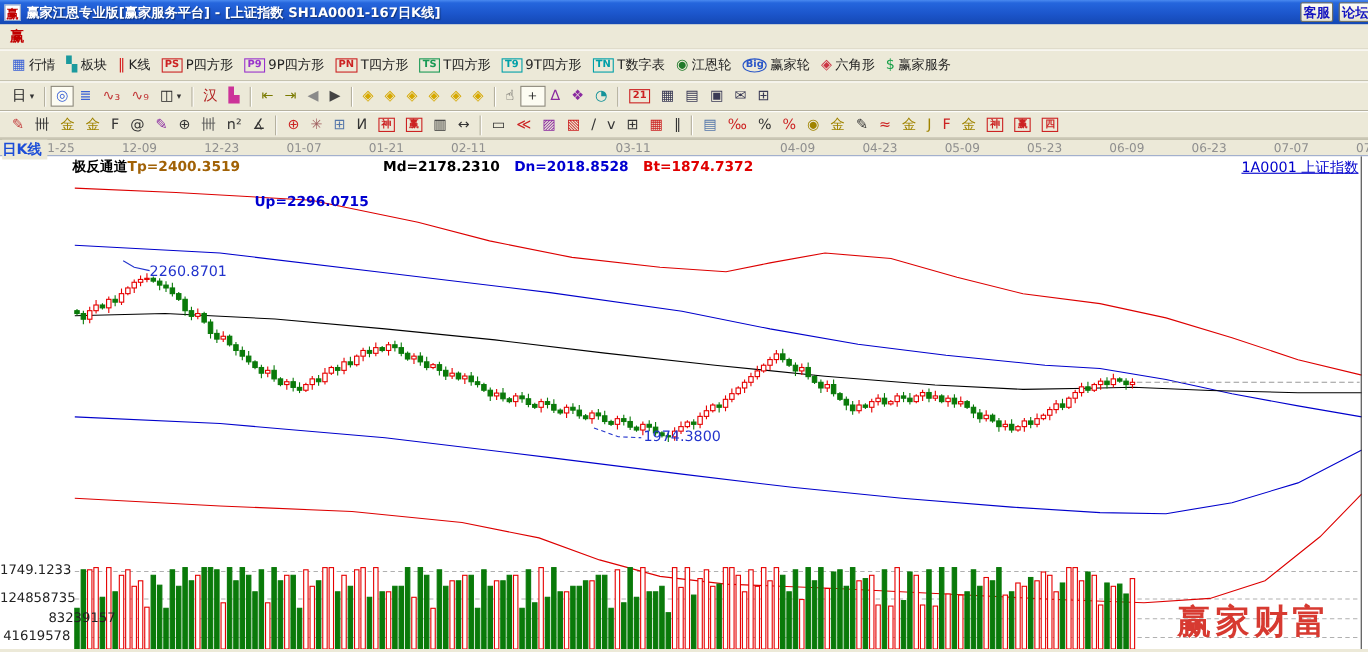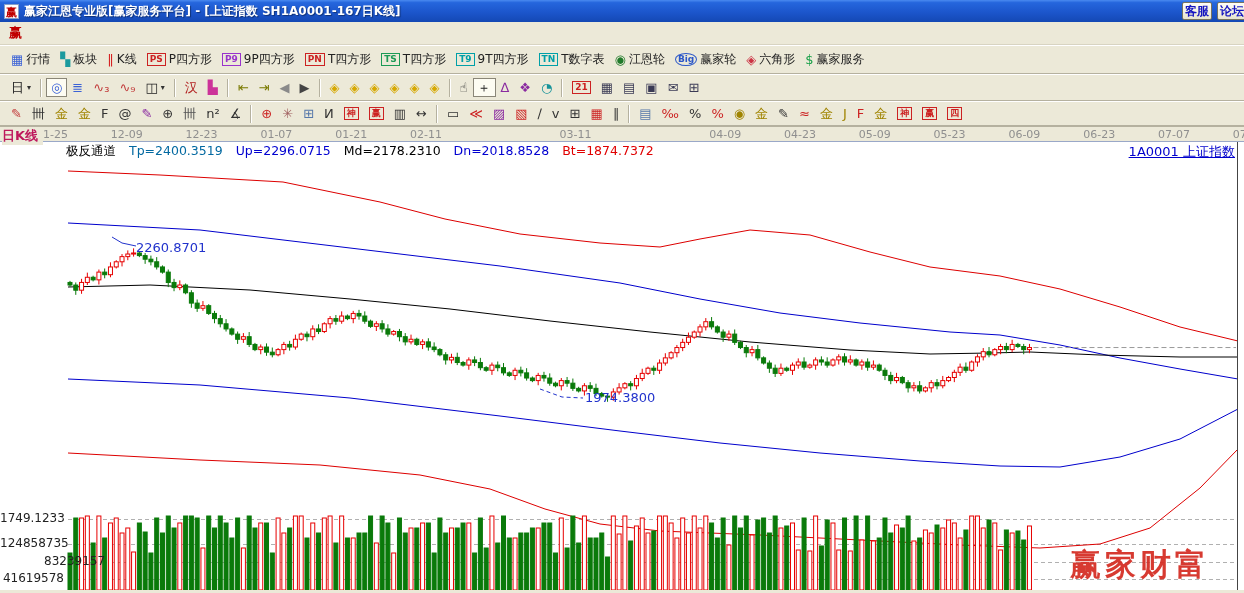--- a/index.html
+++ b/index.html
@@ -37,28 +37,28 @@
   .glyph{ font-size:13px; line-height:15px; }
   .badge{ font-size:9px; font-weight:bold; border:1px solid; padding:0 2px; line-height:11px; }
   .badge.round{ border-radius:50%; }
   .lbl{ font-size:12px; }
   .arr{ font-size:8px; color:#333; }
   .sep{ width:0; border-left:1px solid #b5b19f; border-right:1px solid #fff; height:18px; margin:0 4px; }
 
   
   .datebar{ height:15px; background:#ece9d8; position:relative; font-size:11px; color:#8f8f8f;
             border-top:1px solid #b5b19f; }
-  .kline-label{ position:absolute; left:2px; top:0px; color:#be185d; font-weight:bold; font-size:13px;
+  .kline-label{ position:absolute; left:2px; top:0px; color:#1d4ed8; font-weight:bold; font-size:13px;
                 background:#ece9d8; z-index:3; padding-right:5px; }
   .date-tick{ position:absolute; top:1px; }
 
   
   .chart-panel{ position:relative; height:452px; background:#fff; border-top:1px solid #9aa8c8; overflow:hidden; }
   #chart-svg{ position:absolute; left:0; top:0; }
-  .indicator-row{ position:absolute; left:66px; top:1px; display:flex; gap:13px; font-size:12.5px; z-index:4; }
+  .indicator-row{ position:absolute; left:66px; top:1px; display:flex; font-size:12.5px; z-index:4;font-weight:bold; }
   .indicator-name{ color:#000; }
   .symbol-label{ position:absolute; right:9px; top:1px; color:#0000cc; font-size:13px; z-index:4;text-decoration:underline; }
   .ann{ position:absolute; color:#2233cc; font-size:13px; z-index:4; }
   .ann-peak{ left:136px; top:98px; }
   .ann-trough{ left:585px; top:248px; }
   .axis-lab{ position:absolute; width:64px; text-align:right; font-size:12px; color:#222; z-index:4; }
   .axis-price{ left:0; top:369px; }
   .axis-v1{ left:0; top:394px; }
   .axis-v2{ left:0; top:412px;padding-left:44px; }
   .axis-v3{ left:0; top:429px; }
@@ -915,22 +915,22 @@
       </g>
       <line x1="0" y1="448.5" x2="1238" y2="448.5" stroke="#333"></line>
       <line x1="1033.48" y1="205.53704199999993" x2="1236" y2="205.53704199999993" stroke="#999999" stroke-dasharray="5,3"></line>
       <polyline points="112,95 122,101 136,104" fill="none" stroke="#2233cc"></polyline>
       <polyline points="540,247 562,255 583,256" fill="none" stroke="#2233cc" stroke-dasharray="4,3"></polyline>
     </svg>
 
   <div class="indicator-row">
     <span class="indicator-name">极反通道</span>
     <span id="indicator-values" style="display:flex;gap:13px">
-        <span style="color: #0369a1;">Tp=2400.3519</span>
-        <span style="color: rgb(0, 0, 208);">Up=2296.0715</span>
+        <span style="color: #a16207;">Tp=2400.3519</span>
+        <span style="color: rgb(0, 0, 208); margin-top: 32px;">Up=2296.0715</span>
         <span style="color: rgb(0, 0, 0);">Md=2178.2310</span>
         <span style="color: rgb(0, 0, 208);">Dn=2018.8528</span>
         <span style="color: rgb(224, 0, 0);">Bt=1874.7372</span>
       </span>
   </div>
 
   <div class="symbol-label">1A0001  上证指数</div>
 
   <div class="ann ann-peak">2260.8701</div>
   <div class="ann ann-trough">1974.3800</div>

